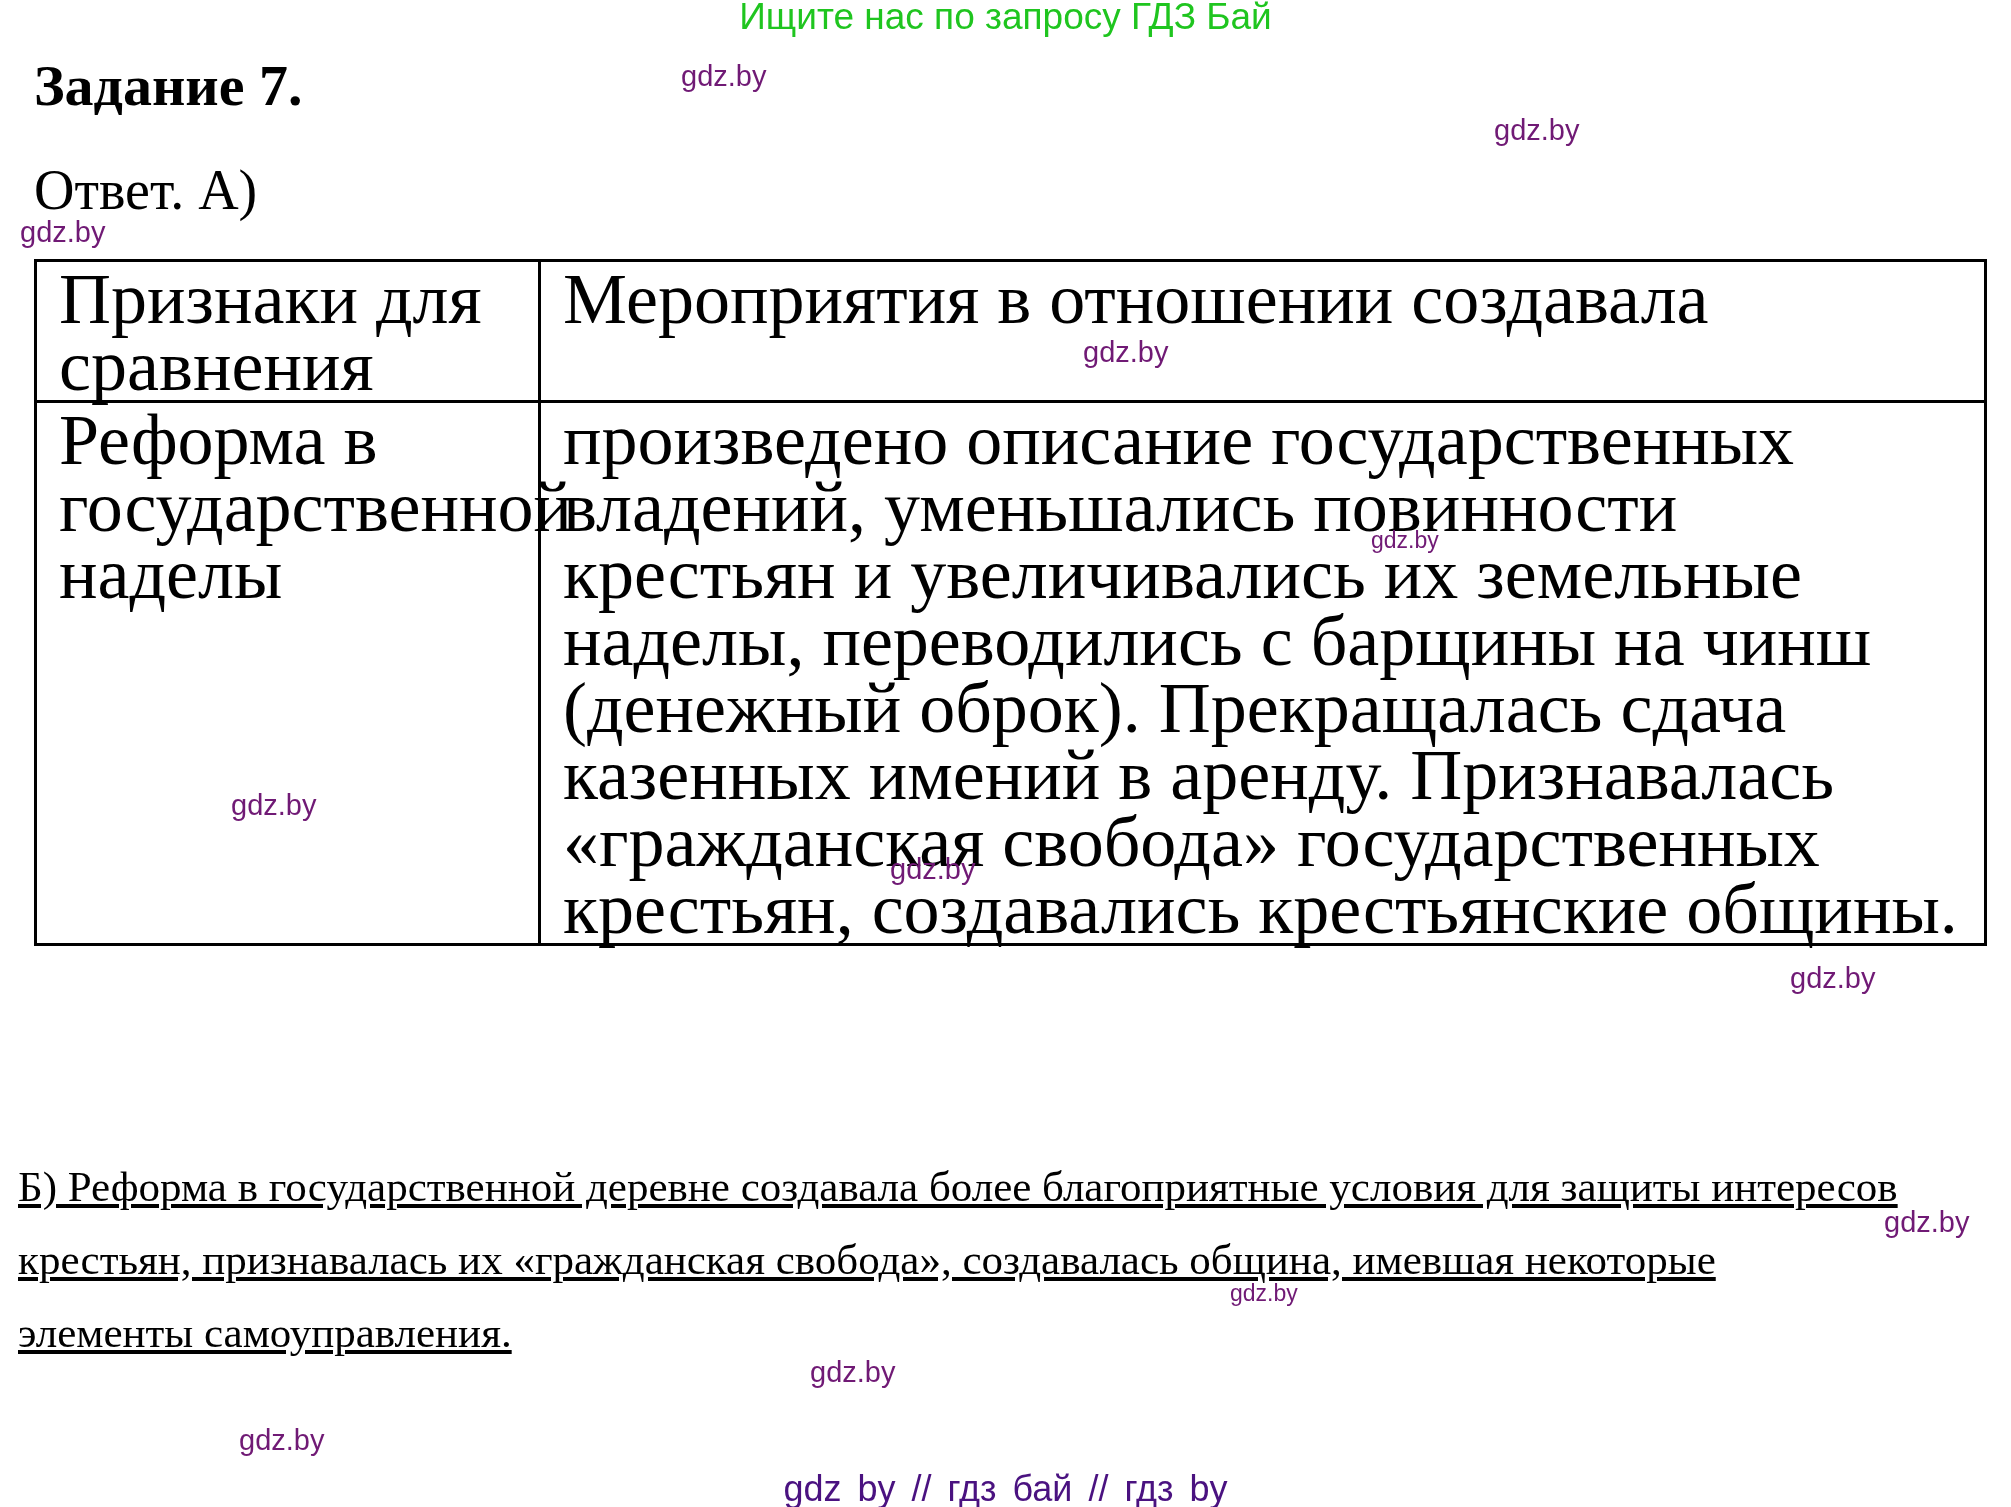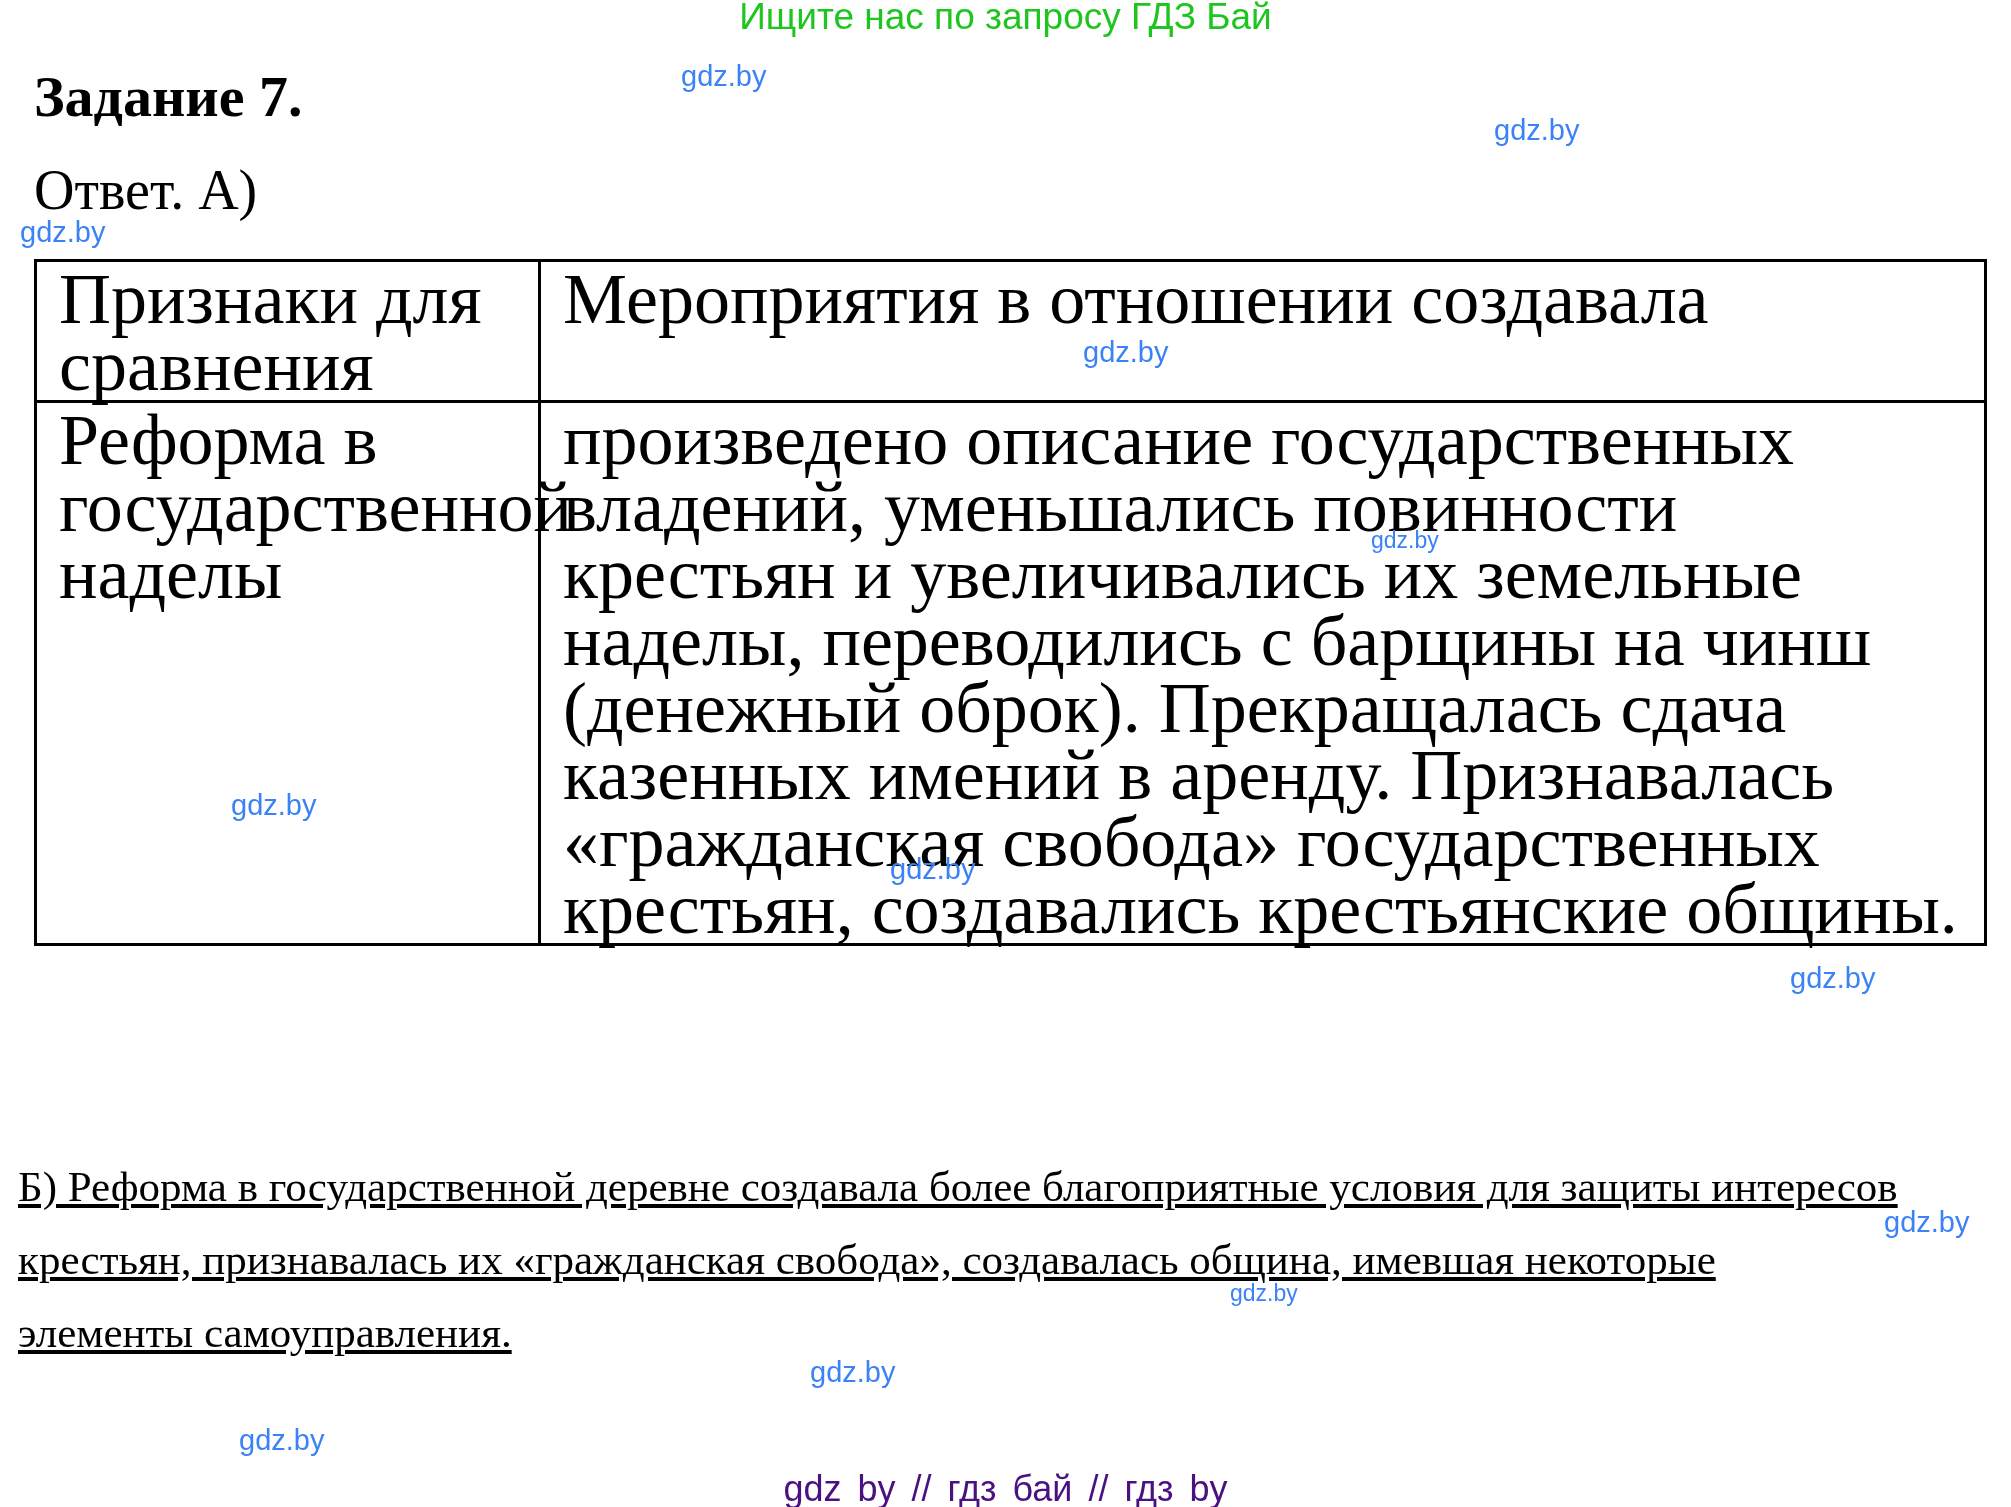--- a/index.html
+++ b/index.html
@@ -1,23 +1,23 @@
 <!DOCTYPE html>
 <html><head>
 <meta charset="utf-8">
 <style>
   html, body { margin:0; padding:0; background:#ffffff; }
   body { width:2011px; height:1507px; position:relative; overflow:hidden; color:#000; }
   .serif { font-family: "Liberation Serif", "DejaVu Serif", serif; }
   .sans { font-family: "Liberation Sans", "DejaVu Sans", sans-serif; }
   .abs { position:absolute; white-space:nowrap; }
   #top-banner { left:0; width:2011px; top:-4px; text-align:center; font-size:37px; color:#1fc51f; }
-  #task-title { left:34px; top:52px; font-size:58px; font-weight:bold;margin-top:11px; }
+  #task-title { left:34px; top:52px; font-size:58px; font-weight:bold; }
   #answer-label { left:34px; top:158px; font-size:56px; }
-  .wm { font-size:29px; color:#3b82f6; }
+  .wm { font-size:29px; color:#701a75; }
   #answer-table { position:absolute; left:34px; top:259px; width:1953px; border-collapse:collapse; table-layout:fixed; }
   #answer-table td { border:3px solid #000; vertical-align:top; padding:4px 20px 0 22px; font-size:72px; line-height:67px; }
   #answer-table col.c1 { width:504px; }
   .row-header td { height:130px; }
   .row-state td { height:469px; }
   .row-inventory td { height:270px; }
   #part-b { left:18px; top:1150px; width:1880px; font-size:43px; line-height:73px; white-space:normal;text-decoration:underline; }
   #footer { left:0; width:2011px; top:1468px; text-align:center; font-size:36px; color:#4a1280; word-spacing:6px; }
 </style>
 </head>

